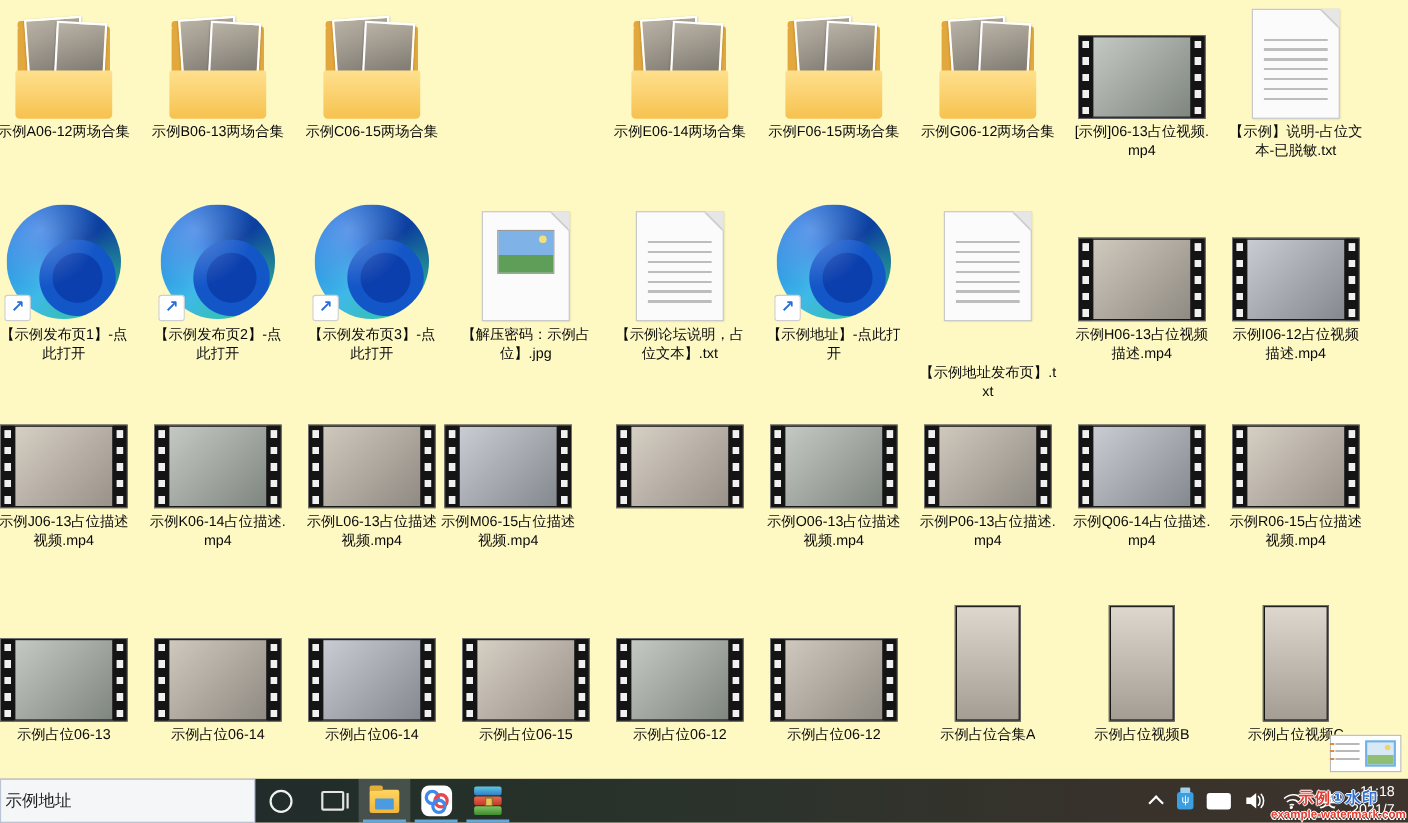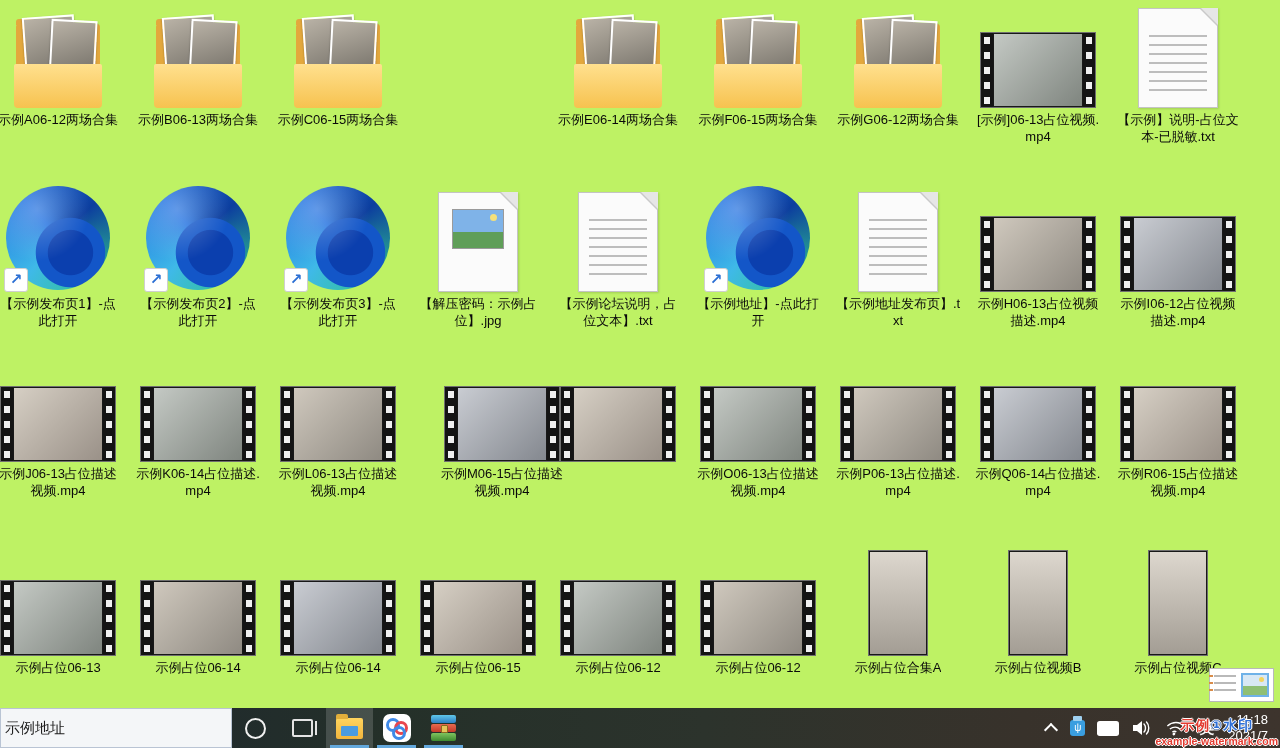--- a/index.html
+++ b/index.html
@@ -1,17 +1,17 @@
 <!DOCTYPE html>
 <html style="--c-folder-front: #f6c24f; --c-folder-back: #e3a83d; --c-underline: #63a8dc; --c-wm-red: #e23b30; --c-wm-blue: #2f6fd6;"><head>
 <meta charset="utf-8">
 <style>
   html,body{margin:0;padding:0;width:1280px;height:748px;overflow:hidden;
     font-family:"Liberation Sans","DejaVu Sans",sans-serif;background:#ffffff;}
-  #stage{position:relative;width:1280px;height:748px;background:#bef264;}
+  #stage{position:relative;width:1280px;height:748px;background:#fef9c3;}
 
   
   #desktop{position:absolute;inset:0 0 40px 0;}
   .icon-cell{position:absolute;width:140px;display:flex;flex-direction:column;
     align-items:center;cursor:pointer;}
   .icon-art{display:flex;align-items:flex-end;justify-content:center;}
   .icon-label{margin-top:4px;font-size:13px;line-height:1.28;color:#0a0a0a;
     text-align:center;max-width:126px;word-break:break-all;}
   .icon-label.one-line{white-space:nowrap;overflow:hidden;text-overflow:ellipsis;max-width:132px;}
 
@@ -260,21 +260,21 @@
       </div>
       <div class="icon-cell" style="left: 688px; top: 180px;">
         <div class="icon-art" style="height: 112px;">
           <div class="edge-wrap">
             <div class="edge-circle"></div>
             <div class="shortcut-badge">↗</div>
           </div>
         </div>
         <div class="icon-label">【示例地址】-点此打开</div>
       </div>
-      <div class="icon-cell" style="left: 828px; top: 180px;">
+      <div class="icon-cell" style="left: 828px; top: 180px; gap: 35px;">
         <div class="icon-art" style="height: 112px;">
           <div class="page">
             <div class="page-fold"></div>
             <div class="page-lines"></div>
           </div>
         </div>
         <div class="icon-label">【示例地址发布页】.txt</div>
       </div>
       <div class="icon-cell" style="left: 968px; top: 180px;">
         <div class="icon-art" style="height: 112px;">
@@ -319,21 +319,21 @@
       <div class="icon-cell" style="left: 268px; top: 362px;">
         <div class="icon-art" style="height: 100px;">
           <div class="thumb land">
             <div class="thumb-img" style="background: linear-gradient(135deg, rgb(207, 200, 189), rgb(143, 138, 130));"></div>
             <div class="film f-left"></div>
             <div class="film f-right"></div>
           </div>
         </div>
         <div class="icon-label">示例L06-13占位描述视频.mp4</div>
       </div>
-      <div class="icon-cell" style="left: 432px; top: 362px;">
+      <div class="icon-cell" style="left: 392px; top: 362px;">
         <div class="icon-art" style="height: 100px;">
           <div class="thumb land">
             <div class="thumb-img" style="background: linear-gradient(135deg, rgb(201, 204, 210), rgb(132, 136, 143));"></div>
             <div class="film f-left"></div>
             <div class="film f-right"></div>
           </div>
         </div>
         <div class="icon-label">示例M06-15占位描述视频.mp4</div>
       </div>
       <div class="icon-cell" style="left: 548px; top: 362px;">

